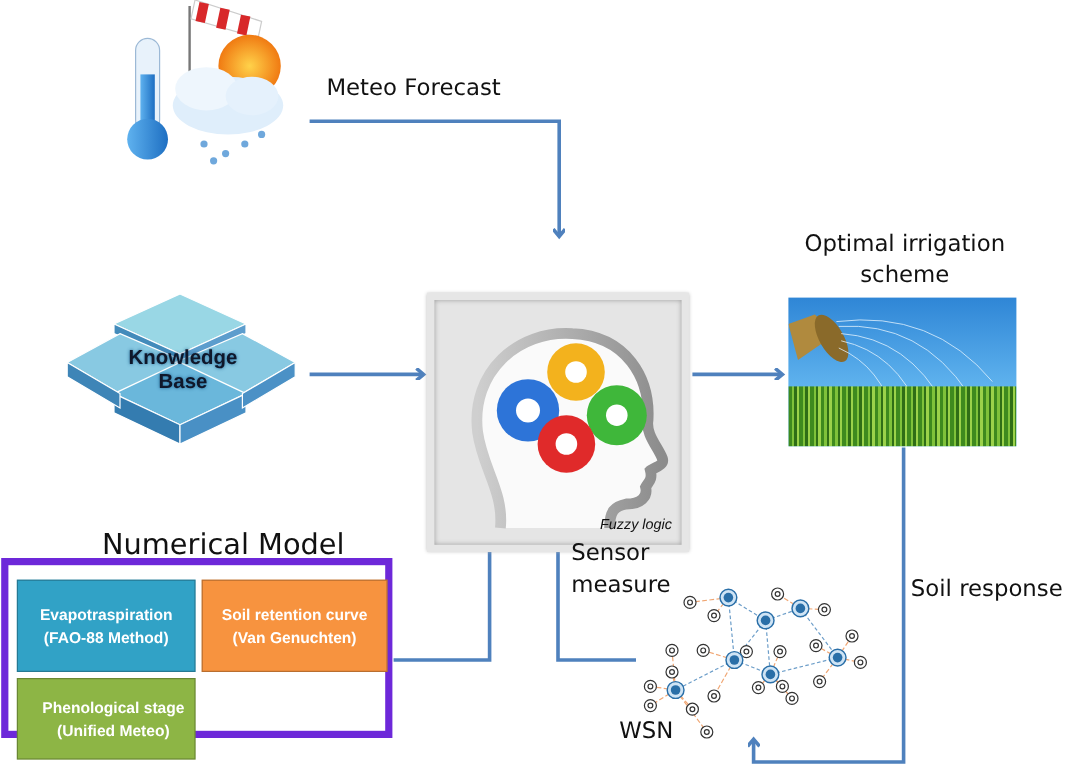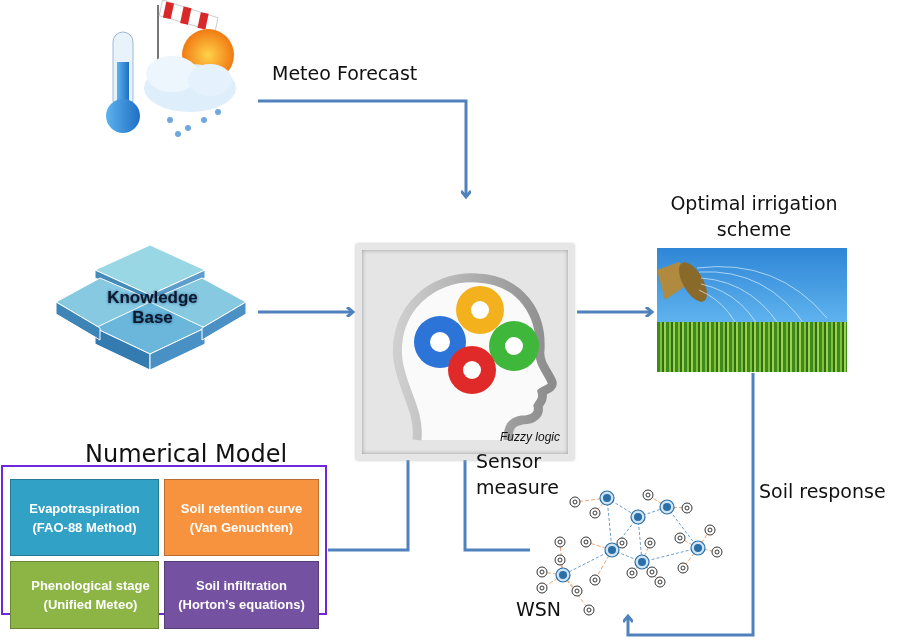--- a/index.html
+++ b/index.html
@@ -4,21 +4,21 @@
 <style>
   html, body { margin: 0; padding: 0; background: #ffffff; }
   body { width: 900px; height: 643px; position: relative; overflow: hidden;
          font-family: "Liberation Sans", sans-serif; color: #111; }
   .abs { position: absolute; }
   .label { font-family: "DejaVu Sans", sans-serif; font-size: 19px; color: #111; white-space: nowrap; }
   svg.overlay { position: absolute; left: 0; top: 0; }
 
   
   .nm-title { left: 85px; top: 440px; font-size: 24px; }
-  .nm-box { left: 1px; top: 465px; width: 326px; height: 150px; border: 2px solid #6d28d9; box-sizing: border-box; background: #fff; }
+  .nm-box { left: 1px; top: 465px; width: 326px; height: 150px; border: 6px solid #6d28d9; box-sizing: border-box; background: #fff; }
   .cell { position: absolute; color: #fff; font-weight: bold; font-size: 13px; text-align: center;
           display: flex; flex-direction: column; justify-content: center; align-items: center; line-height: 19px;
           box-sizing: border-box; border: 1px solid rgba(0,0,0,0.25); }
   .c1 { left: 7px; top: 12px; width: 149px; height: 77px; background: #31a2c6; }
   .c2 { left: 161px; top: 12px; width: 155px; height: 77px; background: #f7933f; }
   .c3 { left: 7px; top: 94px; width: 149px; height: 68px; background: #8db545; padding-left: 12px; }
   .c4 { left: 161px; top: 94px; width: 155px; height: 68px; background: #7551a1; }
 
   
   .brain-frame { left: 356px; top: 200px; width: 218px; height: 216px; background: #e5e5e5;
@@ -116,24 +116,20 @@
     <span>Evapotraspiration</span>
     <span>(FAO-88 Method)</span>
   </div>
   <div class="cell c2">
     <span>Soil retention curve</span>
     <span>(Van Genuchten)</span>
   </div>
   <div class="cell c3">
     <span>Phenological  stage</span>
     <span>(Unified Meteo)</span>
-  </div>
-  <div class="cell c4">
-    <span>Soil infiltration</span>
-    <span>(Horton’s equations)</span>
   </div>
 </div>
 
 <div class="abs brain-frame">
   <svg width="206" height="204">
     <defs>
       <linearGradient id="head" x1="0" x2="1">
           <stop offset="0" stop-color="#cfcfcf"></stop>
           <stop offset="1" stop-color="#8c8c8c"></stop>
         </linearGradient>

